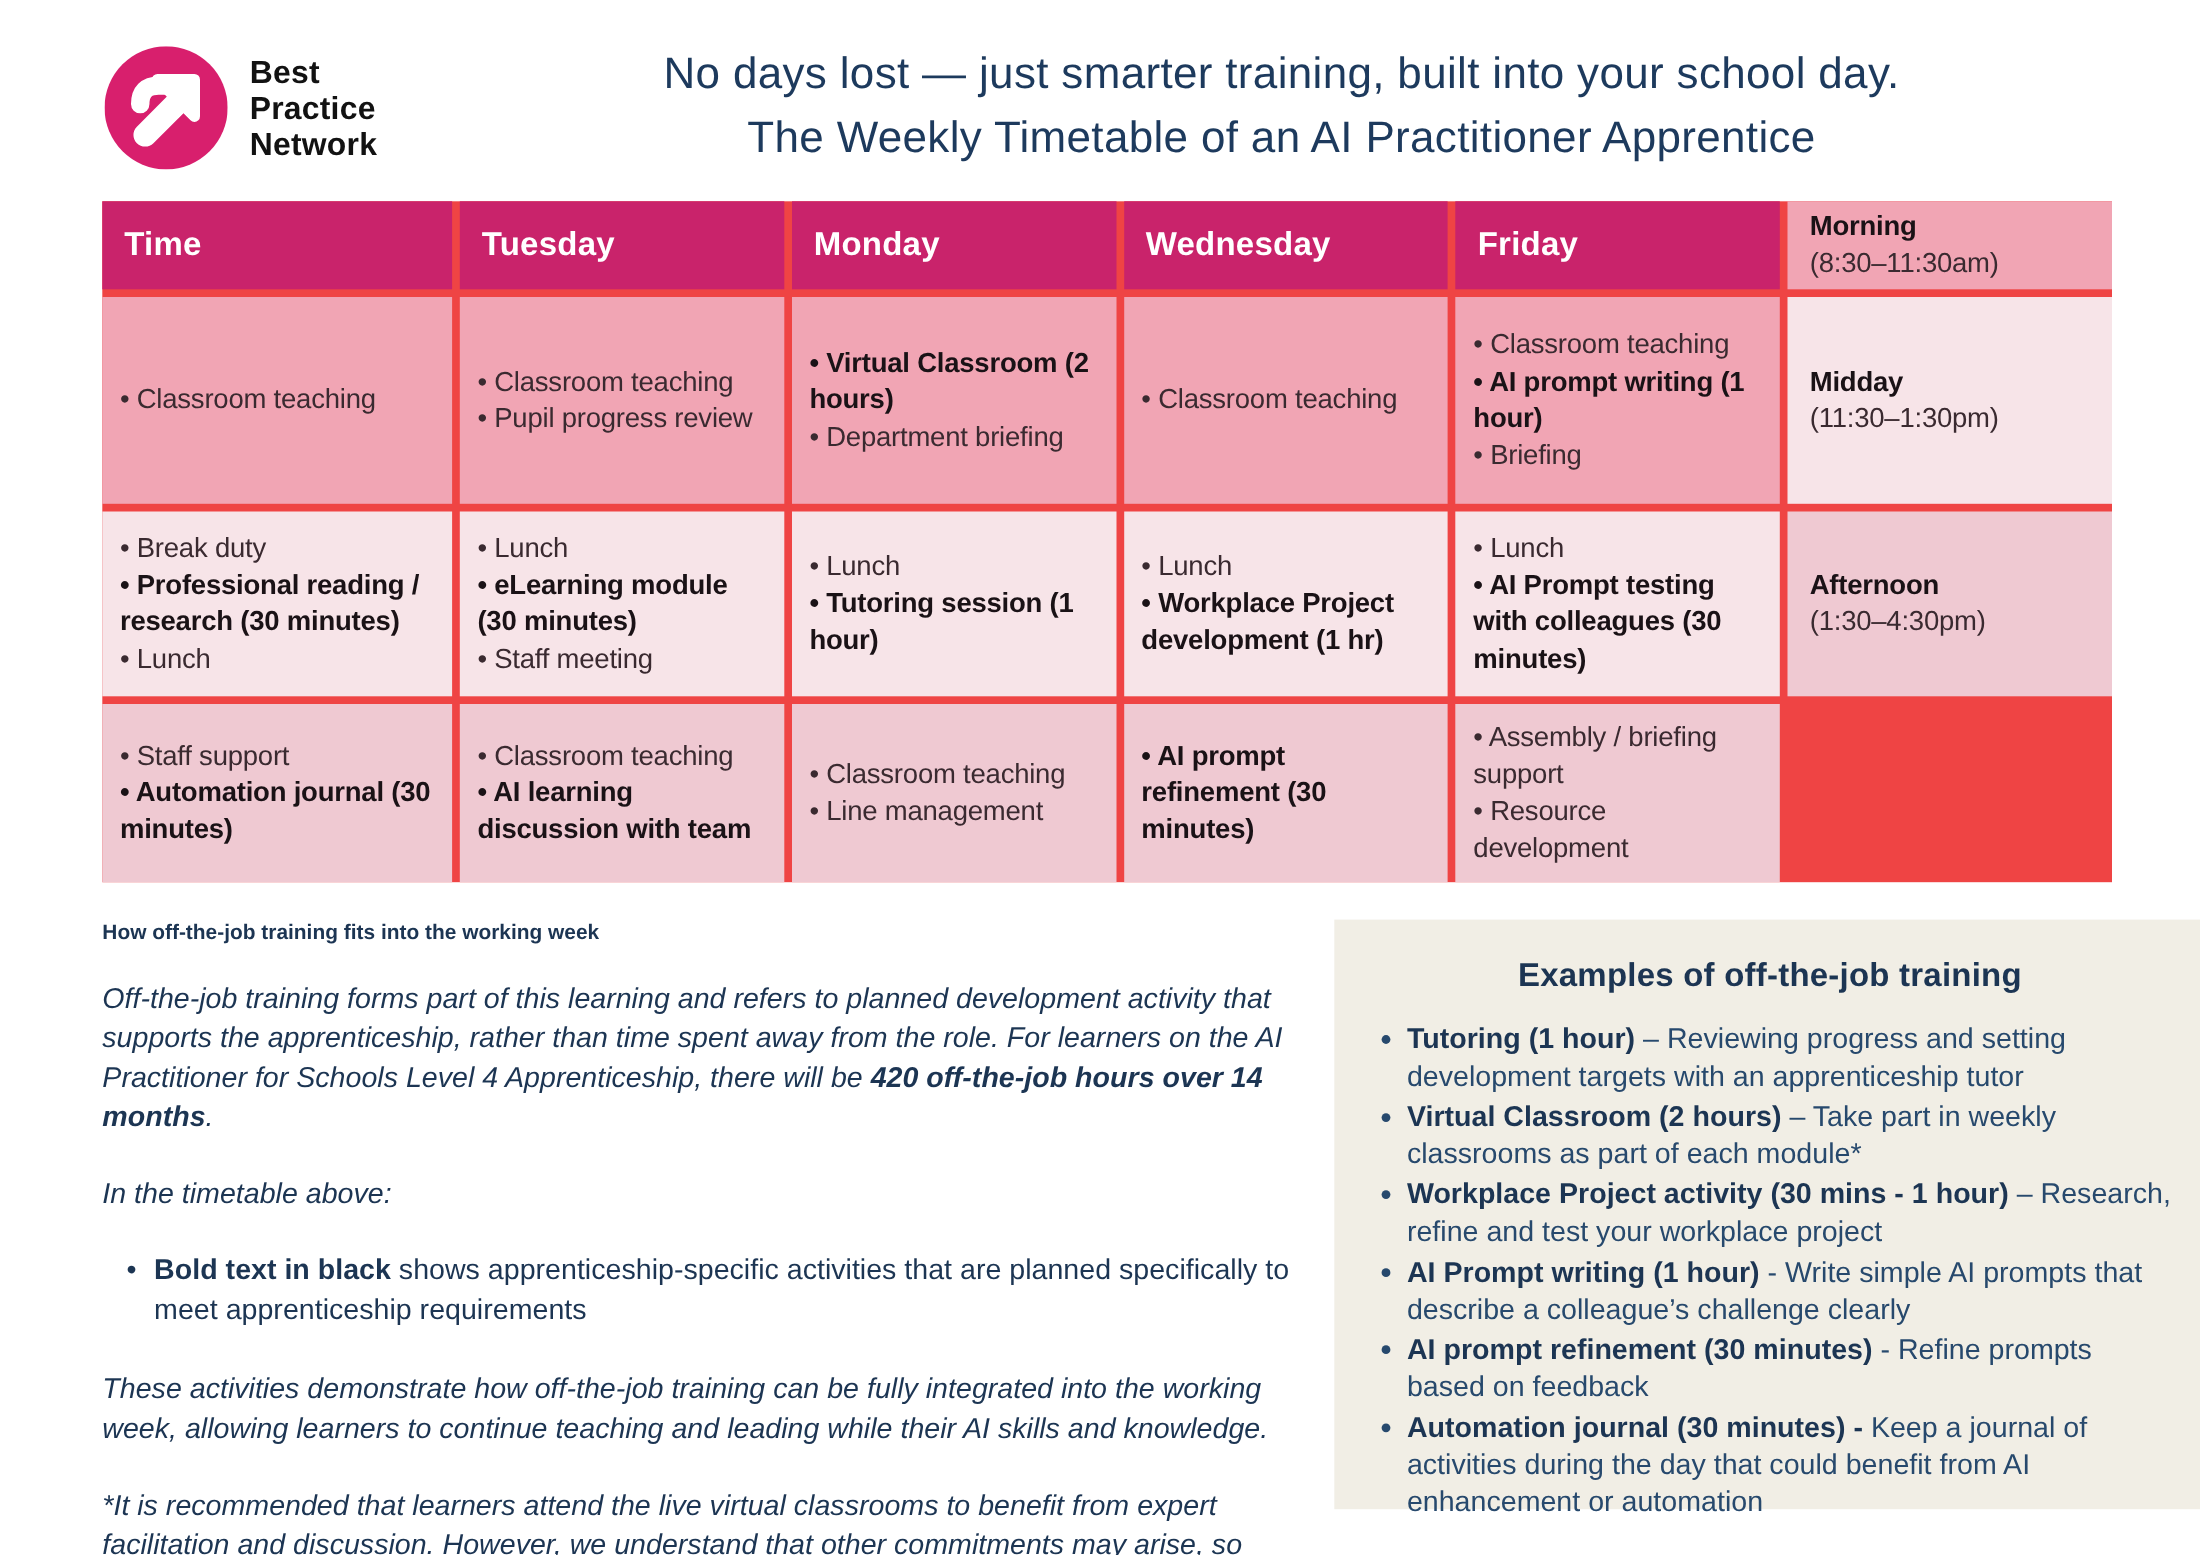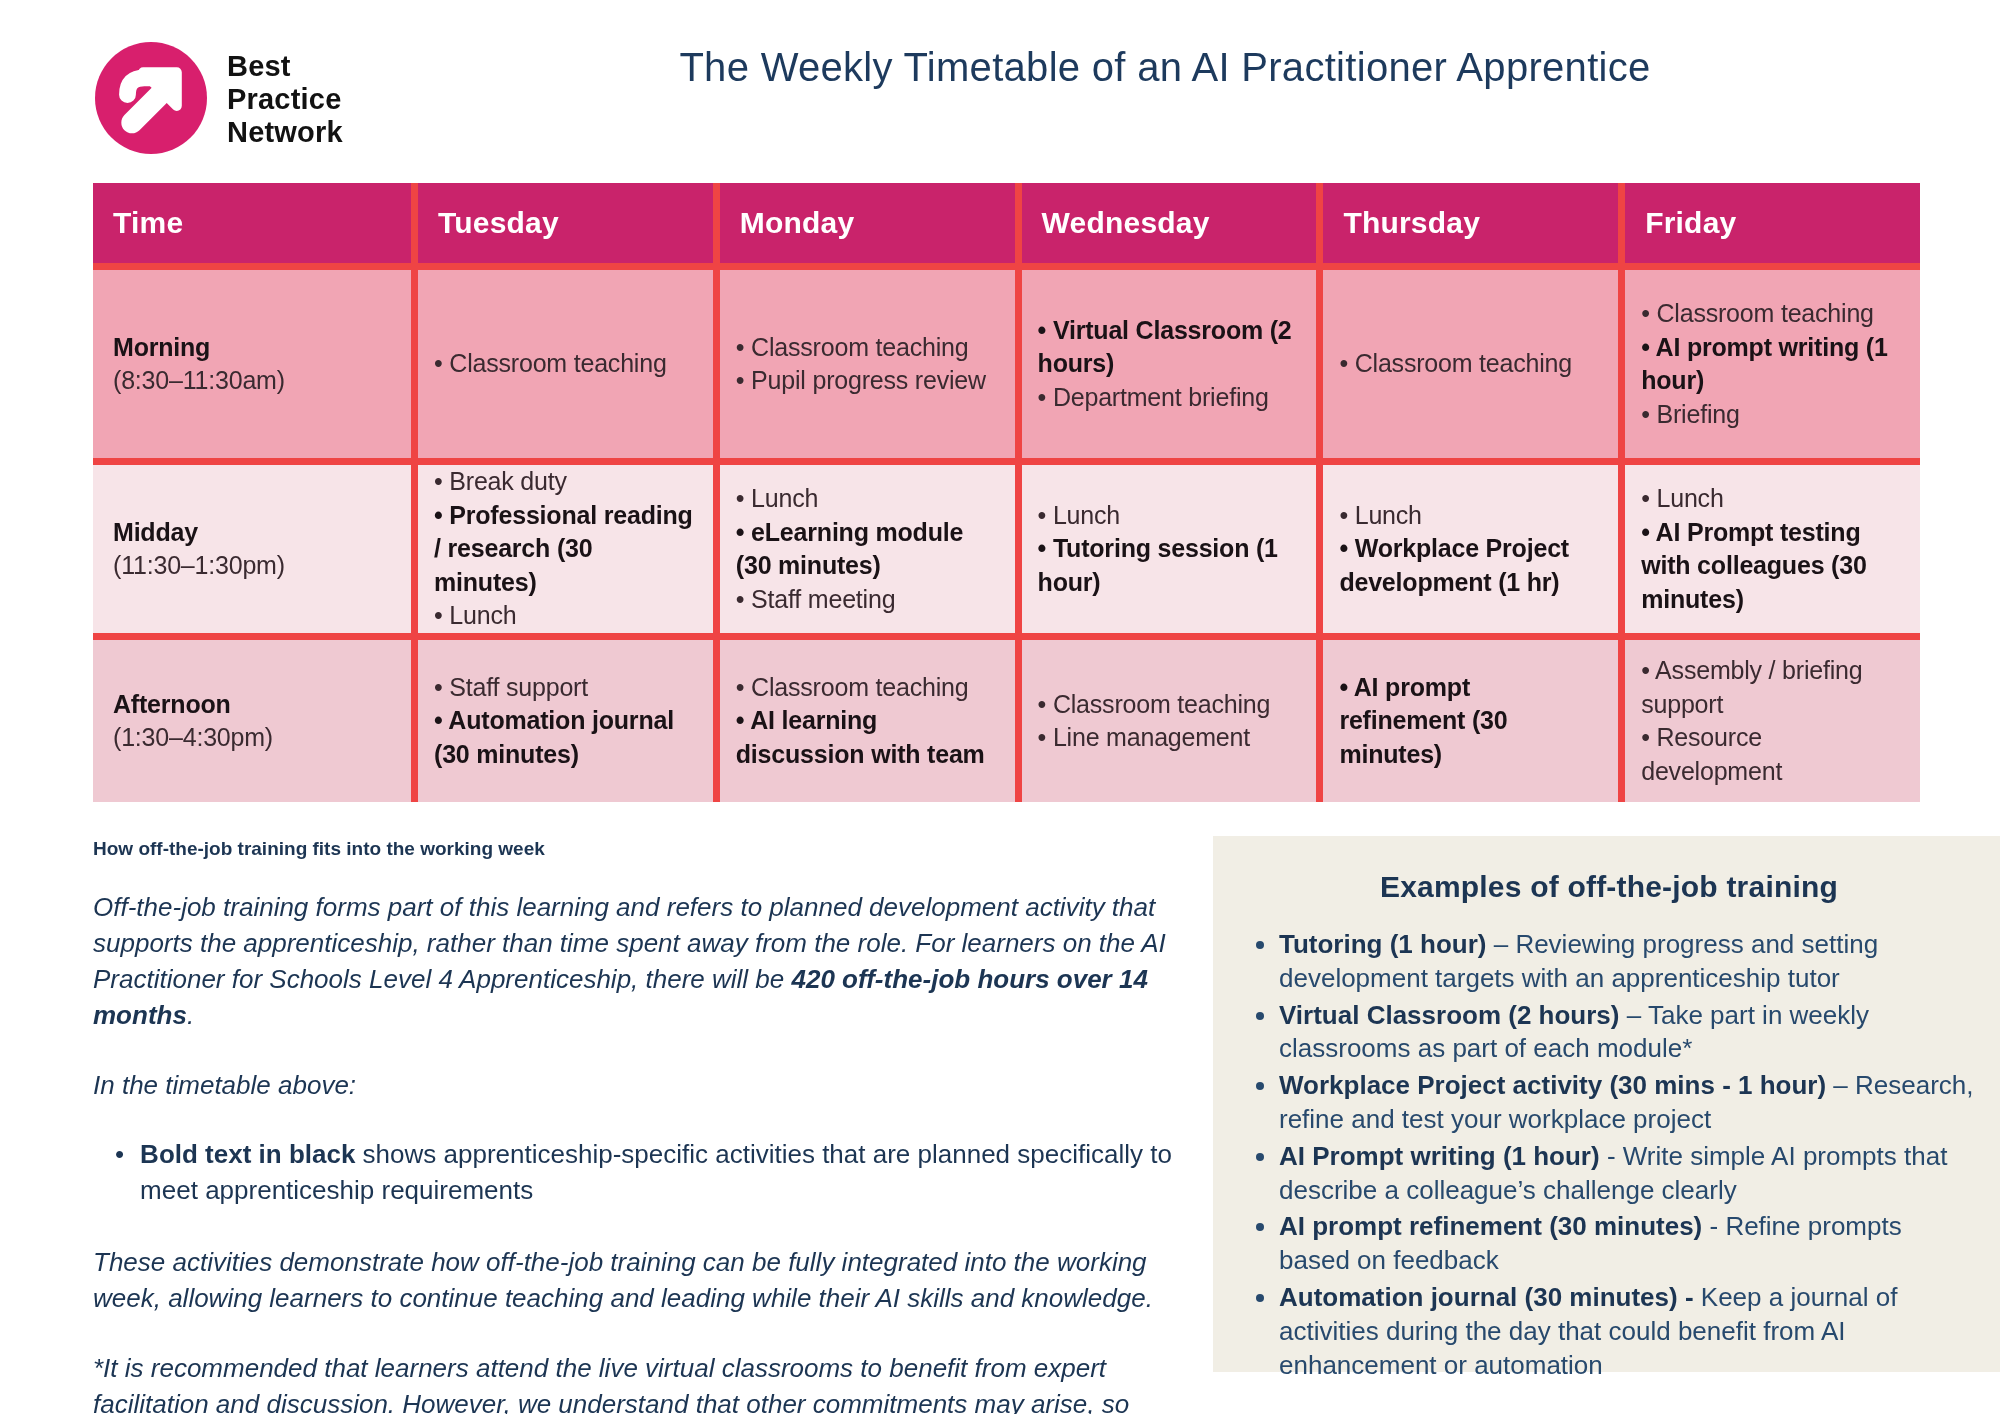--- a/index.html
+++ b/index.html
@@ -84,29 +84,29 @@
       <path d="M29 47 Q29 32 44 32 L50 32" stroke="#ffffff" stroke-width="15" stroke-linecap="round" fill="none"></path>
       <path d="M43 27 L73 27 L73 57 Z" fill="#ffffff" stroke="#ffffff" stroke-width="9" stroke-linejoin="round"></path>
     </svg>
   </span>
   <div class="brand-text" style="white-space:pre-line">Best
 Practice
 Network</div>
 </div>
 
 <div class="page-title">
+  <div>No days lost — just smarter training, built into your school day.</div>
   <div>The Weekly Timetable of an AI Practitioner Apprentice</div>
 </div>
 
 <div class="timetable" id="tt">
     <div class="th">Time</div>
     <div class="th">Tuesday</div>
     <div class="th">Monday</div>
     <div class="th">Wednesday</div>
-    <div class="th">Thursday</div>
     <div class="th">Friday</div>
     <div class="cell time r0">
       <div class="period">Morning</div>
       <div>(8:30–11:30am)</div>
     </div>
     <div class="cell r0">
       <div class="line">• Classroom teaching</div>
     </div>
     <div class="cell r0">
       <div class="line">• Classroom teaching</div>

